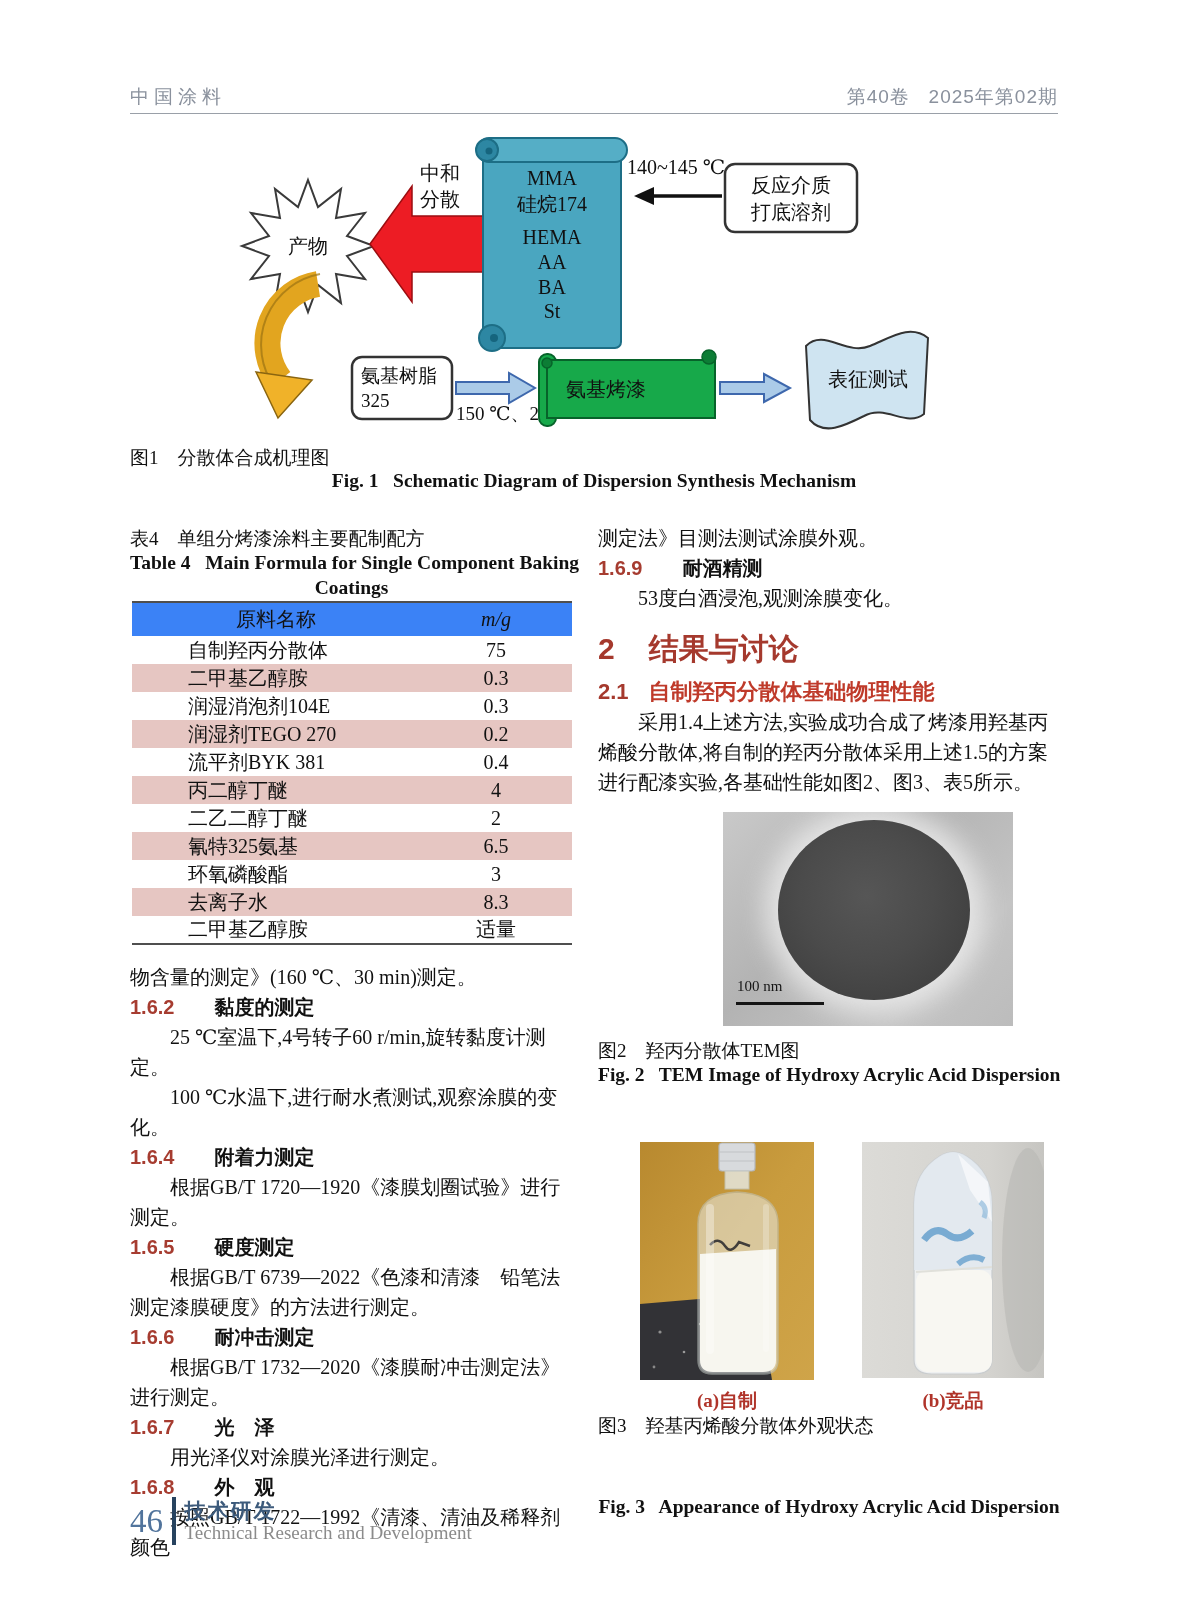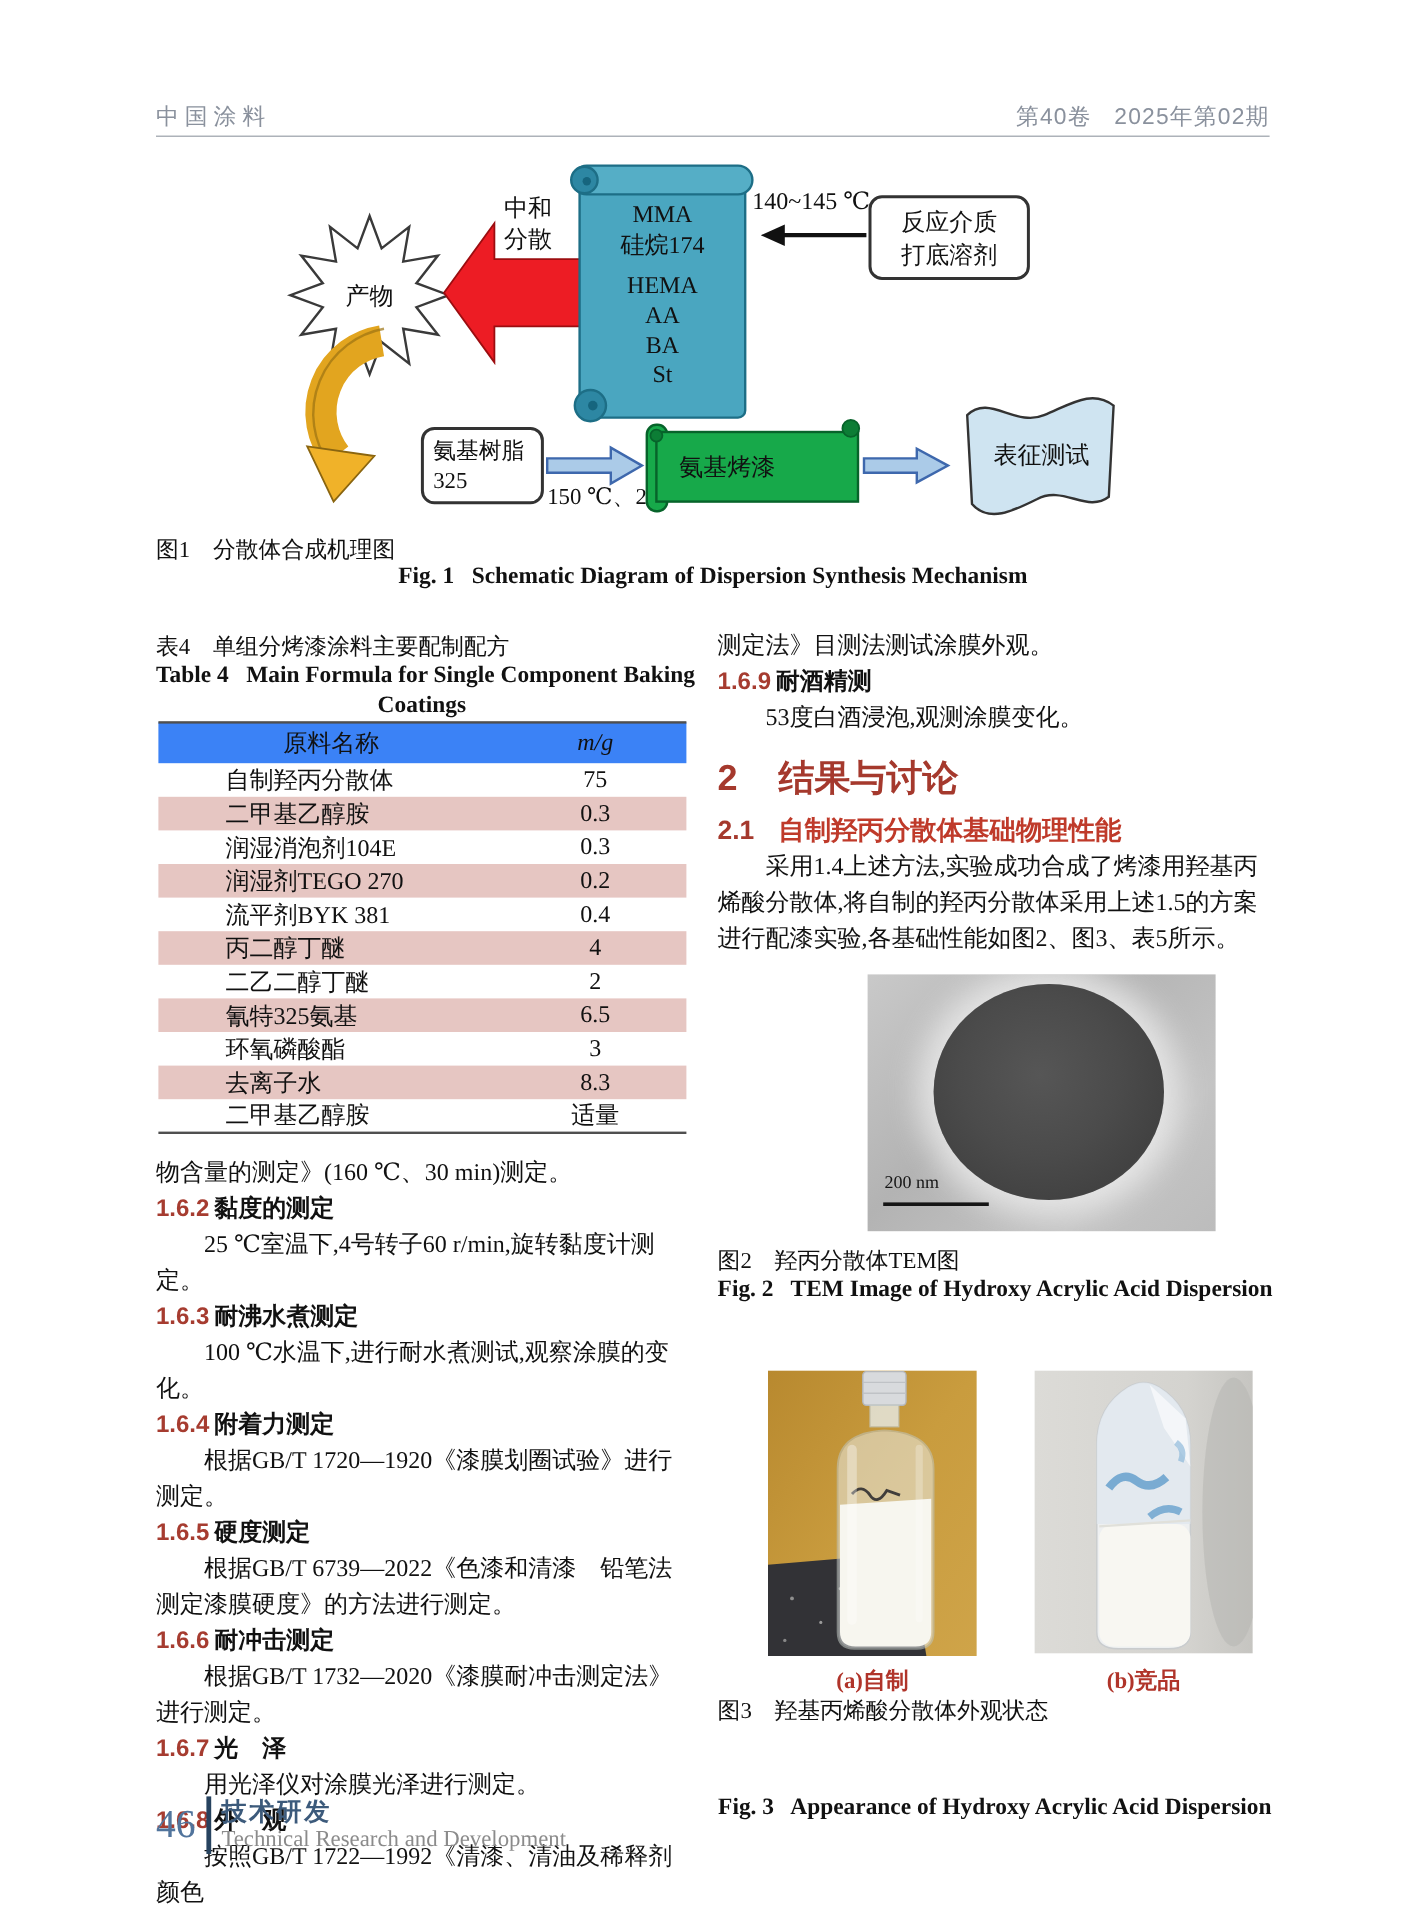--- a/index.html
+++ b/index.html
@@ -38,21 +38,21 @@
   .t4 thead .c-val { font-style:italic; }
   .t4 th { font-weight:normal; }
 
   
   .colL { left:130px; top:962px; width:446px; }
   .colR { left:598px; top:523px; width:462px; }
   .line { font-size:20px; line-height:30px; }
   .bodyp { font-size:20px; line-height:30px; text-indent:2em; }
   .sec { font-size:20px; line-height:30px; }
   .sec .num { font-family:"Liberation Sans","DejaVu Sans",sans-serif; font-weight:600;
-              color:#a63c30; margin-right:4px; }
+              color:#a63c30; margin-right:40px; }
   .sec .ttl { font-weight:600; }
   .h2row { margin-top:14px; line-height:44px; font-family:"Liberation Sans","DejaVu Sans",sans-serif;
            font-weight:700; font-size:30px; color:#a5392d; }
   .h2row .num { margin-right:34px; }
   .h21row { margin-top:6px; line-height:30px; font-family:"Liberation Sans","DejaVu Sans",sans-serif;
             font-weight:700; font-size:22px; }
   .h21row .num { color:#a5392d; margin-right:20px; }
   .h21row .ttl { color:#bf3a2a;text-align:center; }
 
   
@@ -221,23 +221,20 @@
       </tr>
   </tbody>
 </table>
 
 <div class="abs colL">
   <p class="line">物含量的测定》(160 ℃、30 min)测定。</p>
   <div class="sec">
     <span class="num">1.6.2</span><span class="ttl">黏度的测定</span>
   </div>
   <p class="bodyp">25 ℃室温下,4号转子60 r/min,旋转黏度计测定。</p>
-  <div class="sec">
-    <span class="num">1.6.3</span><span class="ttl">耐沸水煮测定</span>
-  </div>
   <p class="bodyp">100 ℃水温下,进行耐水煮测试,观察涂膜的变化。</p>
   <div class="sec">
     <span class="num">1.6.4</span><span class="ttl">附着力测定</span>
   </div>
   <p class="bodyp">根据GB/T 1720—1920《漆膜划圈试验》进行测定。</p>
   <div class="sec">
     <span class="num">1.6.5</span><span class="ttl">硬度测定</span>
   </div>
   <p class="bodyp">根据GB/T 6739—2022《色漆和清漆　铅笔法测定漆膜硬度》的方法进行测定。</p>
   <div class="sec">
@@ -264,21 +261,21 @@
     <span class="num">2</span><span class="ttl">结果与讨论</span>
   </div>
   <div class="h21row">
     <span class="num">2.1</span><span class="ttl">自制羟丙分散体基础物理性能</span>
   </div>
   <p class="bodyp">采用1.4上述方法,实验成功合成了烤漆用羟基丙烯酸分散体,将自制的羟丙分散体采用上述1.5的方案进行配漆实验,各基础性能如图2、图3、表5所示。</p>
 </div>
 
 <div class="abs tem">
   <div class="tem-circle"></div>
-  <div class="tem-scale-text">200 nm</div>
+  <div class="tem-scale-text">100 nm</div>
   <div class="tem-scale-bar"></div>
 </div>
 <div class="abs capcn fig2-capcn">图2　羟丙分散体TEM图</div>
 <div class="abs capen fig2-capen pre">Fig. 2   TEM Image of Hydroxy Acrylic Acid Dispersion</div>
 
 <svg class="abs photoA" viewBox="0 0 174 238">
   <defs>
     <linearGradient id="bgA" x1="0" y1="0" x2="1" y2="1">
       <stop offset="0" stop-color="#b8892f"></stop>
         <stop offset="0.5" stop-color="#c99c3e"></stop>

